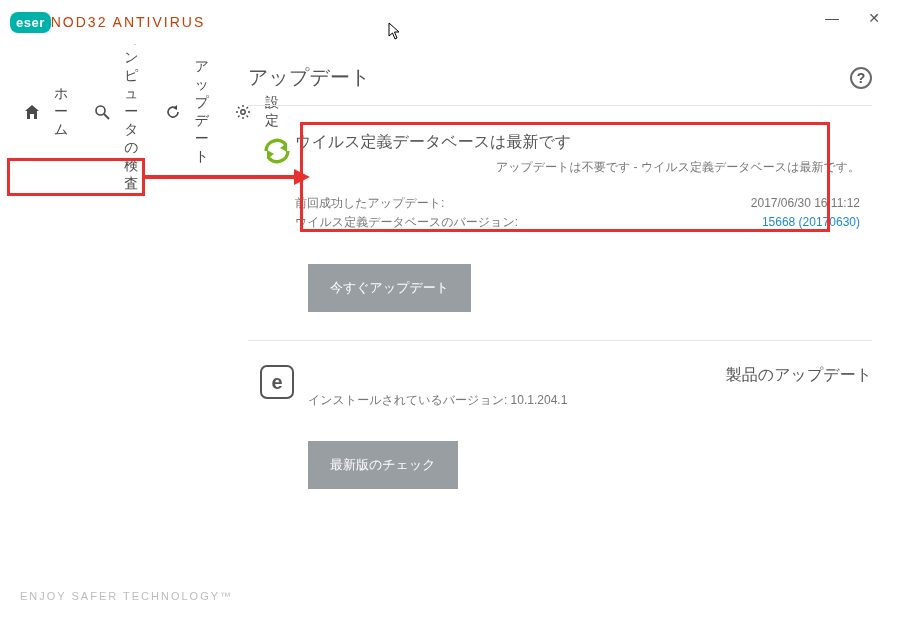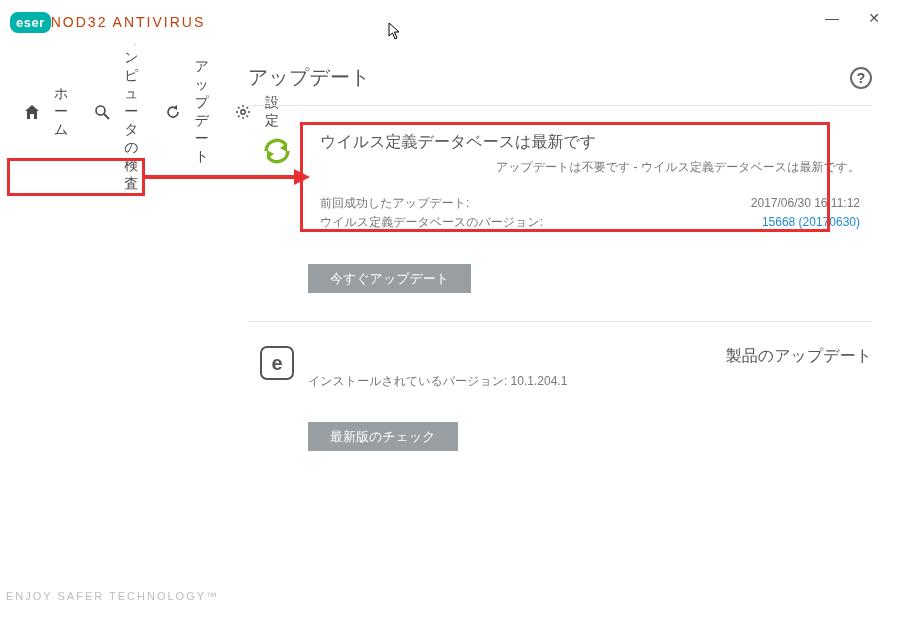--- a/index.html
+++ b/index.html
@@ -158,21 +158,21 @@
       align-items: center;
       justify-content: center;
       font-size: 14px;
       font-weight: bold;
       color: #555;
     }
     .status-block {
       margin-top: 26px;
       position: relative;
       display: flex;
-      gap: 26px;
+      gap: 1px;
       padding-bottom: 0;
     }
     .refresh-icon {
       width: 34px; height: 34px;
       flex-shrink: 0;
       color: #67b100;
       margin-top: 2px;
       margin-left: 12px;
     }
     .refresh-icon svg { width: 34px; height: 34px; }
@@ -205,21 +205,21 @@
       height: 110px;
       pointer-events: none;
     }
     .btn {
       display: inline-flex;
       align-items: center;
       justify-content: center;
       background: #999ea3;
       color: #fff;
       font-size: 13px;
-      height: 29px;
+      height: 48px;
       padding: 8px 22px;
       border: none;
       margin-top: 32px;
       margin-left: 60px;
       margin-bottom: 28px;
     }
     .divider {
       border: none;
       border-top: 1px solid #e5e5e5;
       margin: 0 0 24px 0;
@@ -240,21 +240,21 @@
       font-family: Arial, sans-serif;
       font-weight: bold;
       font-size: 20px;
       color: #555;
     }
     .product-body { flex: 1; }
     .product-title { font-size: 16px; color: #555; margin-bottom: 6px; text-align: right; }
     .product-ver { font-size: 12px; color: #777; }
     .footer {
       position: absolute;
-      left: 6px;
+      left: 20px;
       bottom: 18px;
       color: #bdbdbd;
       font-size: 11px;
       letter-spacing: 2px;
     }
   </style>
 </head>
 <body>
 
 <div class="window">

